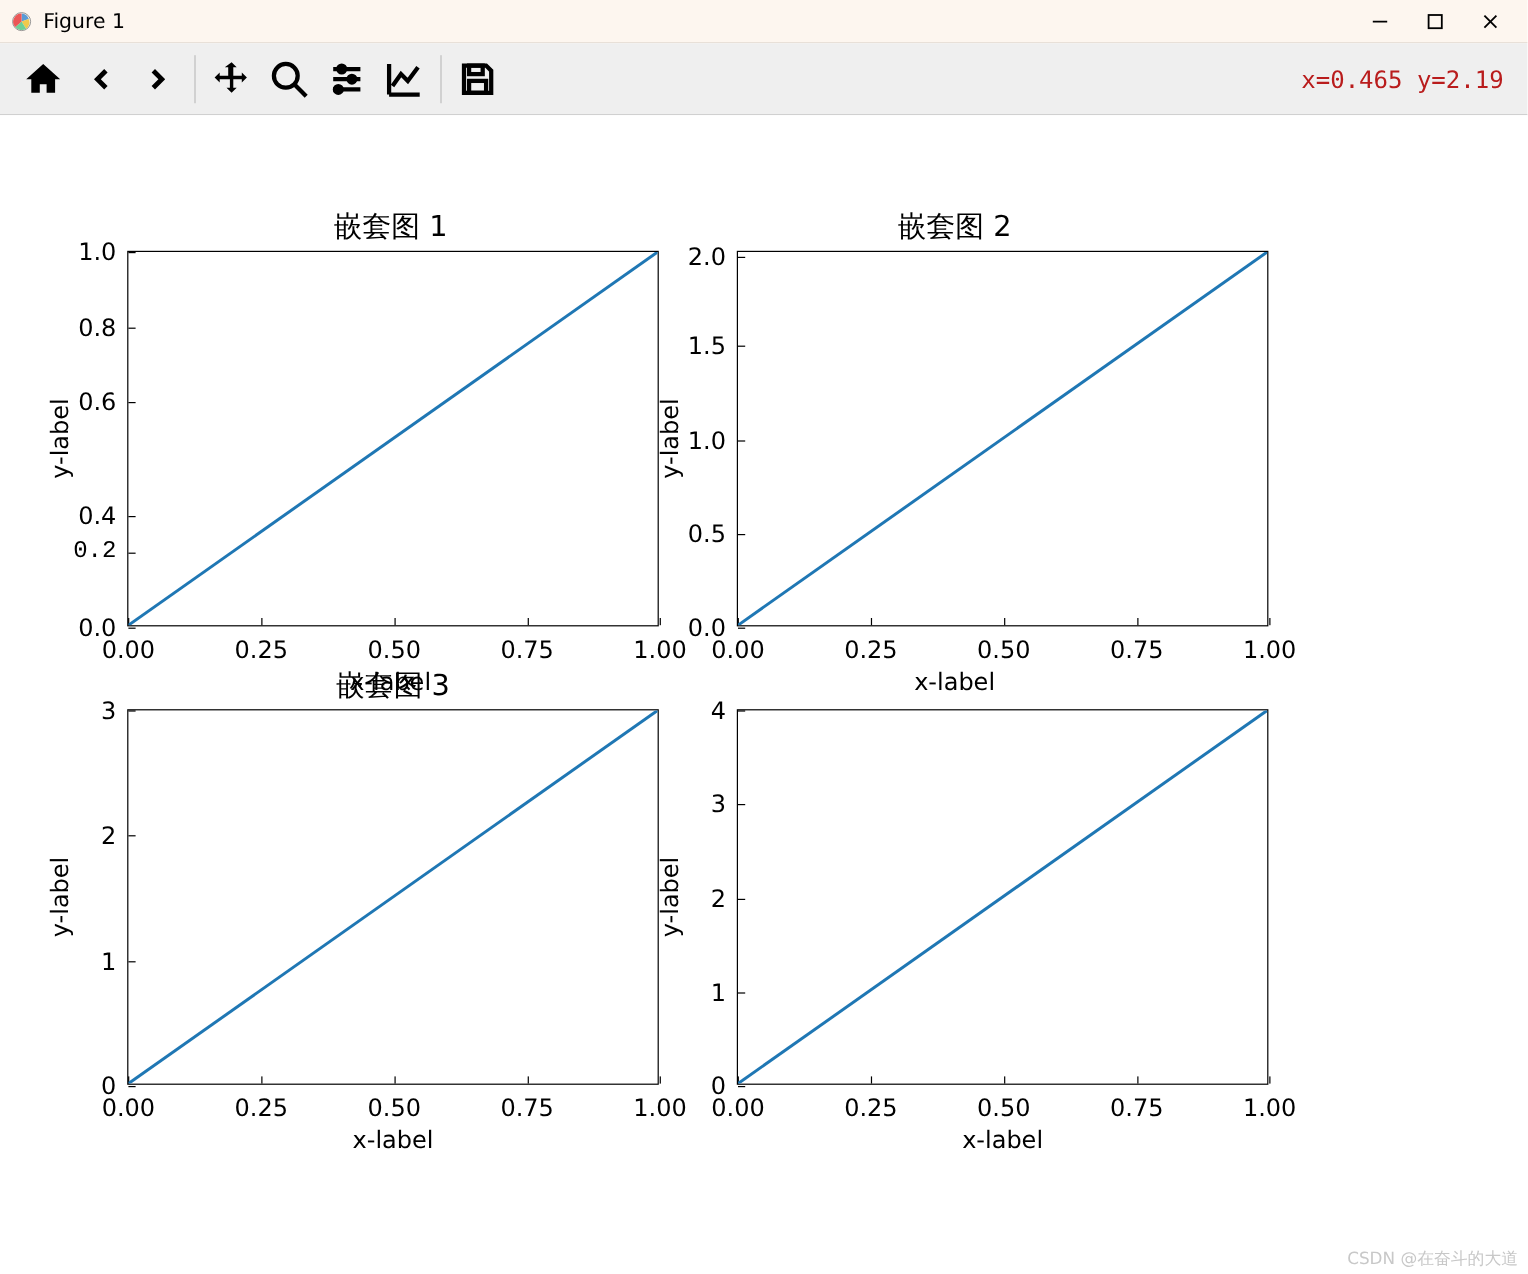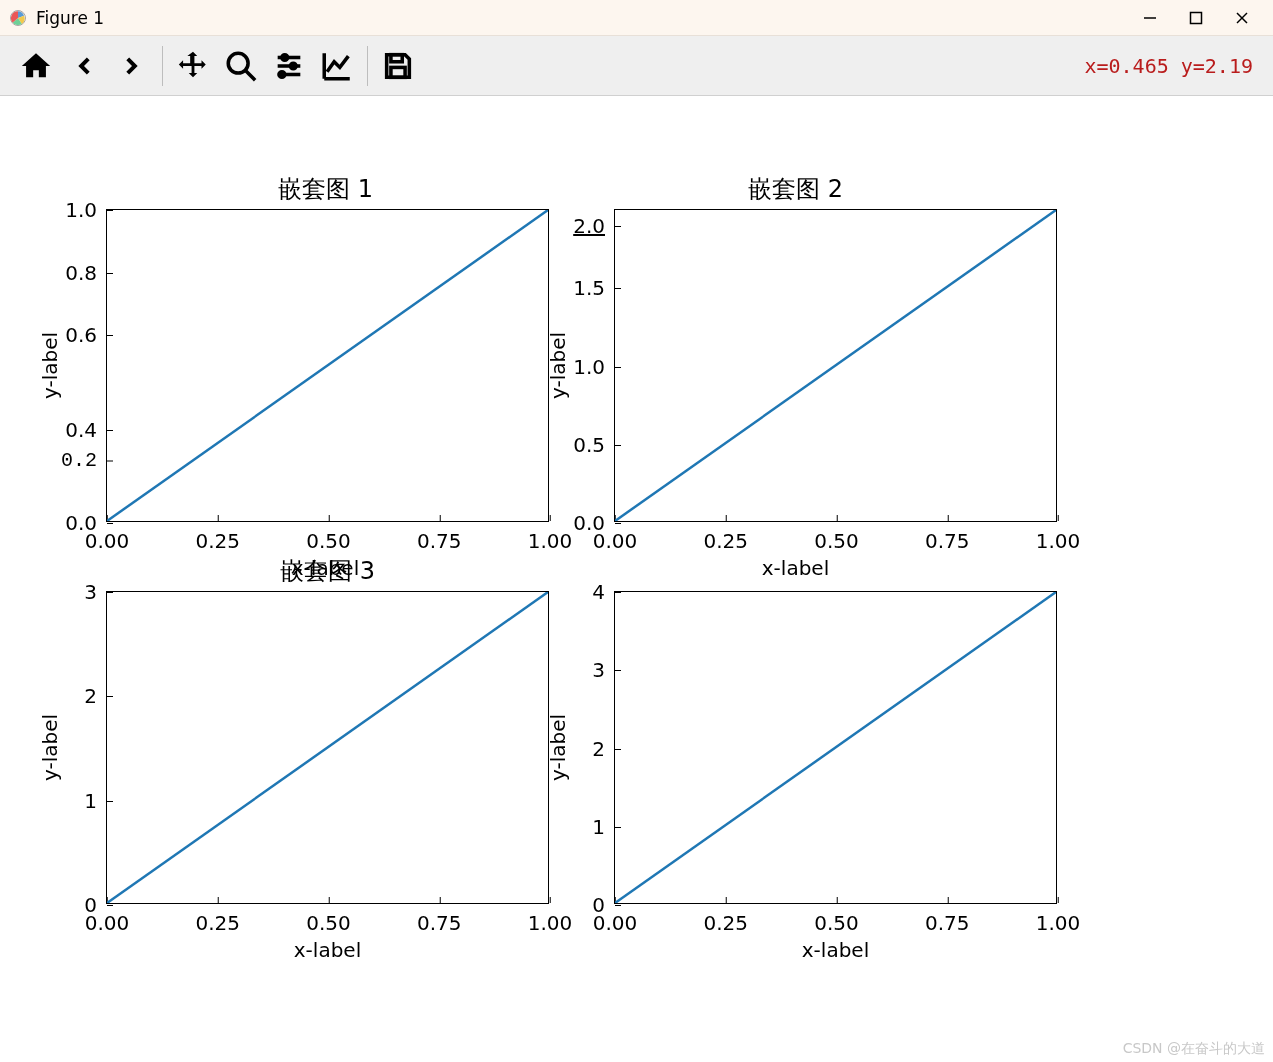--- a/index.html
+++ b/index.html
@@ -205,21 +205,21 @@
       <div class="ylabel" style="left: -68px; top: 0px; height: 313px; display: flex; align-items: center; justify-content: center;">y-label</div>
       <div class="xlabel" style="top: 347px;">x-label</div>
     </div>
     <div class="subplot" style="left: 614px; top: 113px; width: 363px; height: 313px;">
       <div class="plot-title" style="top: -36px;">嵌套图 2</div>
       <div class="plot-frame" style="left: 0px; top: 0px; width: 443px; height: 313px;">
         <div class="ytick" style="top: 313px;">0.0</div>
         <div class="ytick" style="top: 234.75px;">0.5</div>
         <div class="ytick" style="top: 156.5px;">1.0</div>
         <div class="ytick" style="top: 78.25px;">1.5</div>
-        <div class="ytick" style="top: 16px; text-decoration: underline;">2.0</div>
+        <div class="ytick" style="top: 4px;">2.0</div>
         <div class="xtick" style="left: 0px;">0.00</div>
         <div class="xtick" style="left: 110.75px;">0.25</div>
         <div class="xtick" style="left: 221.5px;">0.50</div>
         <div class="xtick" style="left: 332.25px;">0.75</div>
         <div class="xtick" style="left: 443px;">1.00</div>
         <svg class="line" viewBox="0 0 443 313" preserveAspectRatio="none">
           <polyline points="0,313 443,0" fill="none" stroke="#1f77b4" stroke-width="2.5"></polyline>
         </svg>
       </div>
       <div class="ylabel" style="left: -68px; top: 0px; height: 313px; display: flex; align-items: center; justify-content: center;">y-label</div>

